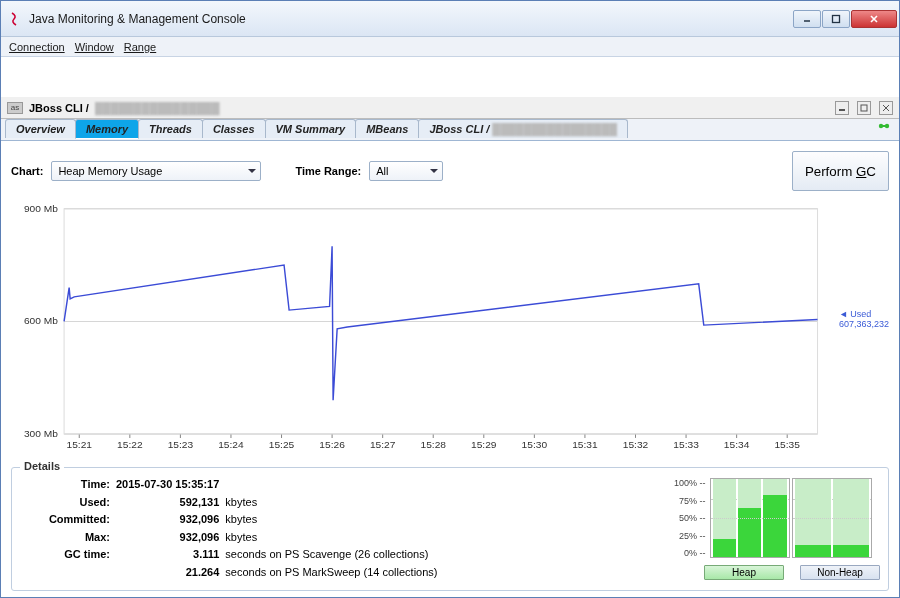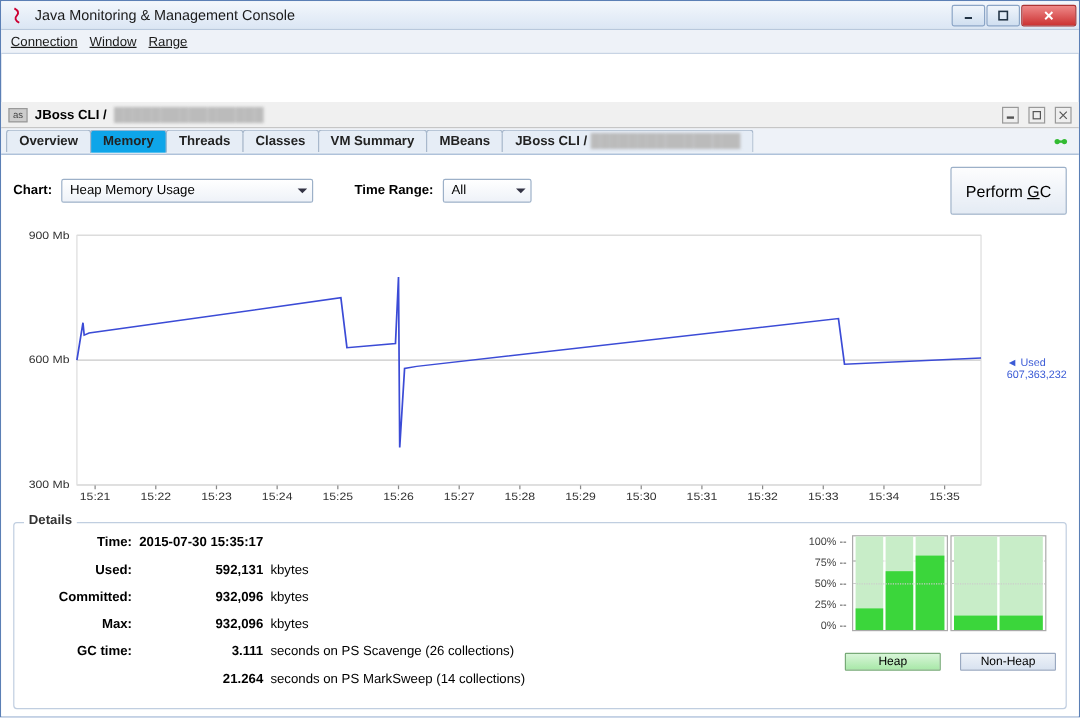--- a/index.html
+++ b/index.html
@@ -1,20 +1,20 @@
 <!DOCTYPE html>
 <html><head>
 <meta charset="utf-8">
 <style>
 * { box-sizing: border-box; margin: 0; padding: 0; }
 body { font-family: "Segoe UI", Tahoma, sans-serif; font-size: 11px; background: #fff; width: 900px; height: 598px; overflow: hidden; }
 
 
 .window { width: 900px; height: 598px; border: 1px solid #5b7fb5; background: #fff; display: flex; flex-direction: column; }
-.titlebar { height: 24px; background: linear-gradient(#f3f7fc, #dbe6f4); display: flex; align-items: center; padding: 0 2px 0 6px; border-bottom: 1px solid #b8c8dc; }
+.titlebar { height: 36px; background: linear-gradient(#f3f7fc, #dbe6f4); display: flex; align-items: center; padding: 0 2px 0 6px; border-bottom: 1px solid #b8c8dc; }
 .titlebar .java-icon { width: 16px; height: 16px; margin-right: 6px; display: flex; align-items: center; justify-content: center; color: #c03; font-size: 14px; }
 .titlebar .title { flex: 1; color: #1a1a1a; font-size: 12px; }
 .winbtns { display: flex; gap: 0; }
 .winbtn { width: 28px; height: 18px; border: 1px solid #8ba5c6; background: linear-gradient(#f0f5fb,#d0dff0); display: flex; align-items: center; justify-content: center; margin-left: 1px; border-radius: 2px; }
 .winbtn.close { width: 46px; background: linear-gradient(#e88,#c33); border-color: #a33; color: #fff; }
 .winbtn svg { width: 10px; height: 10px; }
 
 
 .menubar { height: 20px; background: #eef2f8; display: flex; align-items: center; padding: 0 8px; border-bottom: 1px solid #c8d4e4; gap: 10px; }
 .menuitem { color: #1a1a1a; text-decoration: underline; text-decoration-color: transparent; }
@@ -22,21 +22,21 @@
 
 
 .intbar { height: 22px; background: #f0f0f0; border-bottom: 1px solid #bcbcbc; display: flex; align-items: center; padding: 0 6px; gap: 6px; margin-top: 40px; }
 .intbar .ic { width: 16px; height: 12px; background: #ccc; border: 1px solid #999; font-size: 8px; display:flex; align-items:center; justify-content:center; color:#444;}
 .intbar .t { font-weight: bold; }
 .intbar .blur { color: #bbb; filter: blur(1.2px); }
 .intbar .spacer { flex: 1; }
 .intbtn { width: 14px; height: 14px; border: 1px solid #999; background: #eee; margin-left: 2px; display:flex; align-items:center; justify-content:center; }
 
 
-.tabstrip { height: 22px; display: flex; align-items: center; padding: 0 4px; background: #eef2f8; gap: 0; border-bottom: 1px solid #9fb6d3; position: relative; }
+.tabstrip { height: 22px; display: flex; align-items: flex-start; padding: 0 4px; background: #eef2f8; gap: 0; border-bottom: 1px solid #9fb6d3; position: relative; font-style: italic; }
 .tab { padding: 3px 10px; border: 1px solid #a8b8cc; border-bottom: none; background: #e6edf6; color: #222; font-weight: bold; margin-right: -1px; border-radius: 3px 3px 0 0; }
 .tab.active { background: #0ea5e9; border-bottom: 1px solid #fff; position: relative; z-index: 2; }
 .tab .blur { color: #bbb; filter: blur(1.2px); font-weight: normal; }
 .tabstrip .tabspacer { flex: 1; }
 .conn-icon { width: 14px; height: 14px; margin-right: 4px; }
 
 
 .content { flex: 1; background: #fff; padding: 6px 10px; display: flex; flex-direction: column; gap: 6px; overflow: hidden; }
 .toolbar { display: flex; align-items: center; gap: 8px; padding: 4px 0; }
 .lbl { font-weight: bold; }
@@ -46,21 +46,21 @@
 .combo.w2 { width: 74px; }
 .btn { height: 40px; padding: 0 12px; border: 1px solid #9cb0c8; background: linear-gradient(#fdfdfe,#e4ebf4); border-radius: 2px; font-weight: normal; }
 .btn .u { text-decoration: underline; }
 
 
 .chart-wrap { position: relative; flex: 1; min-height: 0; }
 .chart-svg { width: 100%; height: 100%; }
 .chart-label { position: absolute; right: 0; top: 108px; font-size: 9px; color: #3b5bd6; }
 
 
-.details-outer { border: 1px solid #c0cee0; border-radius: 3px; padding: 6px 8px 10px; position: relative; display:flex; gap:16px; height: 156px; }
+.details-outer { border: 1px solid #c0cee0; border-radius: 3px; padding: 6px 8px 10px; position: relative; display:flex; gap:16px; height: 124px; }
 .details-title { position: absolute; top: -8px; left: 8px; background: #fff; padding: 0 4px; font-weight: bold; color: #333; }
 .details-grid { display: grid; grid-template-columns: 90px auto auto; column-gap: 6px; row-gap: 3px; align-items: baseline; padding-top: 4px; }
 .details-grid .k { text-align: right; font-weight: bold; }
 .details-grid .v { text-align: right; min-width: 50px; font-weight: bold; }
 .details-grid .t { }
 
 
 .minibars { margin-left: auto; padding-top: 4px; display:flex; flex-direction:column; }
 .mb-chart { display: flex; height: 94px; gap: 2px; }
 .mb-yaxis { display: flex; flex-direction: column; justify-content: space-between; font-size: 9px; color: #444; text-align: right; padding-right:2px; height: 80px;}

